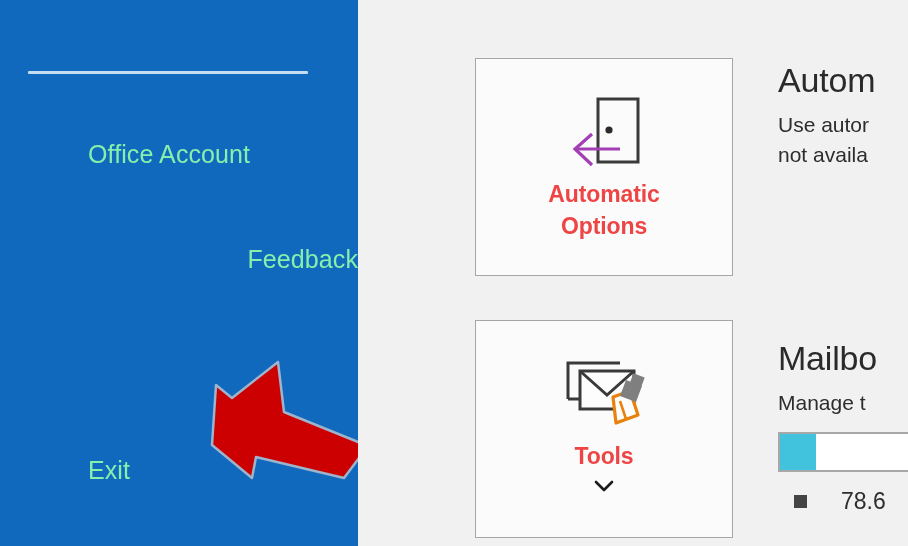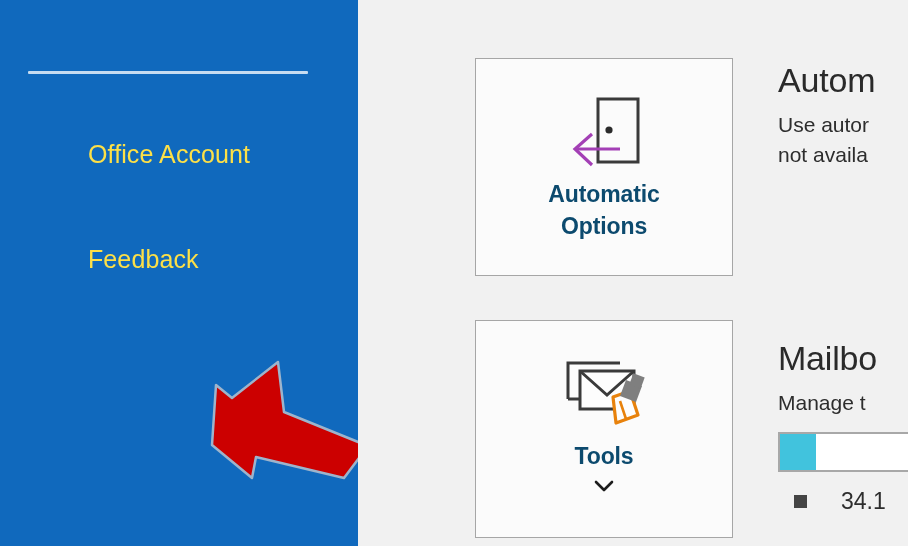--- a/index.html
+++ b/index.html
@@ -44,30 +44,30 @@
 
   .nav-item {
     position: absolute;
     left: 0;
     width: 358px;
     height: 46px;
     display: flex;
     align-items: center;
     box-sizing: border-box;
     padding-left: 88px;
-    color: #fde047;
+    color: #86efac;
     font-size: 25px;
     font-weight: 400;
     letter-spacing: 0.1px;
     cursor: pointer;
     user-select: none;
   }
 
   #nav-office-account { top: 131px; }
-  #nav-feedback       { top: 236px; }
+  #nav-feedback       { top: 236px; justify-content: flex-end; }
   #nav-options        { top: 342px; }
   #nav-exit           { top: 447px; }
 
   
   #annotation-arrow {
     position: absolute;
     left: 196px;
     top: 350px;
     width: 175px;
     height: 135px;
@@ -115,21 +115,21 @@
     height: 86px;
     display: flex;
     align-items: center;
     justify-content: center;
   }
   .tile-label {
     margin-top: 4px;
     text-align: center;
     font-size: 23px;
     font-weight: bold;
-    color: #0c4a6e;
+    color: #ef4444;
     line-height: 1.38;
     letter-spacing: -0.1px;
   }
   .tile-chevron {
     margin-top: 6px;
     color: #1c1c1c;
     display: flex;
     align-items: center;
     justify-content: center;
   }
@@ -207,20 +207,23 @@
 
     <div class="nav-item" id="nav-office-account">
       <span>Office Account</span>
     </div>
 
     <div class="nav-item" id="nav-feedback">
       <span>Feedback</span>
     </div>
 
 
+    <div class="nav-item" id="nav-exit">
+      <span>Exit</span>
+    </div>
   </div>
 
   <svg id="annotation-arrow" viewBox="0 0 175 135" style="left:196px;top:350px;">
 
     <polygon points="82,12 36,48 20,35 16,95 56,128 60,107 148,128 172,96 88,62" fill="#cc0000" stroke="#9db4cc" stroke-width="2.5" stroke-linejoin="round"></polygon>
   </svg>
 
   <div id="content">
 
     <div class="section" id="section-automatic-replies">
@@ -286,19 +289,19 @@
       <div class="detail" id="detail-mailbox-settings">
         <div class="detail-title">Mailbo</div>
         <div class="detail-desc">
           <div>Manage t</div>
         </div>
         <div class="quota-bar">
           <div class="quota-fill" id="quota-fill" style="width: 12%; background: rgb(65, 195, 221);"></div>
         </div>
         <div class="quota-legend">
           <span class="legend-swatch"></span>
-          <span>34.1</span>
+          <span>78.6</span>
         </div>
       </div>
     </div>
 
   </div>
 </div>
 
 </body></html>

